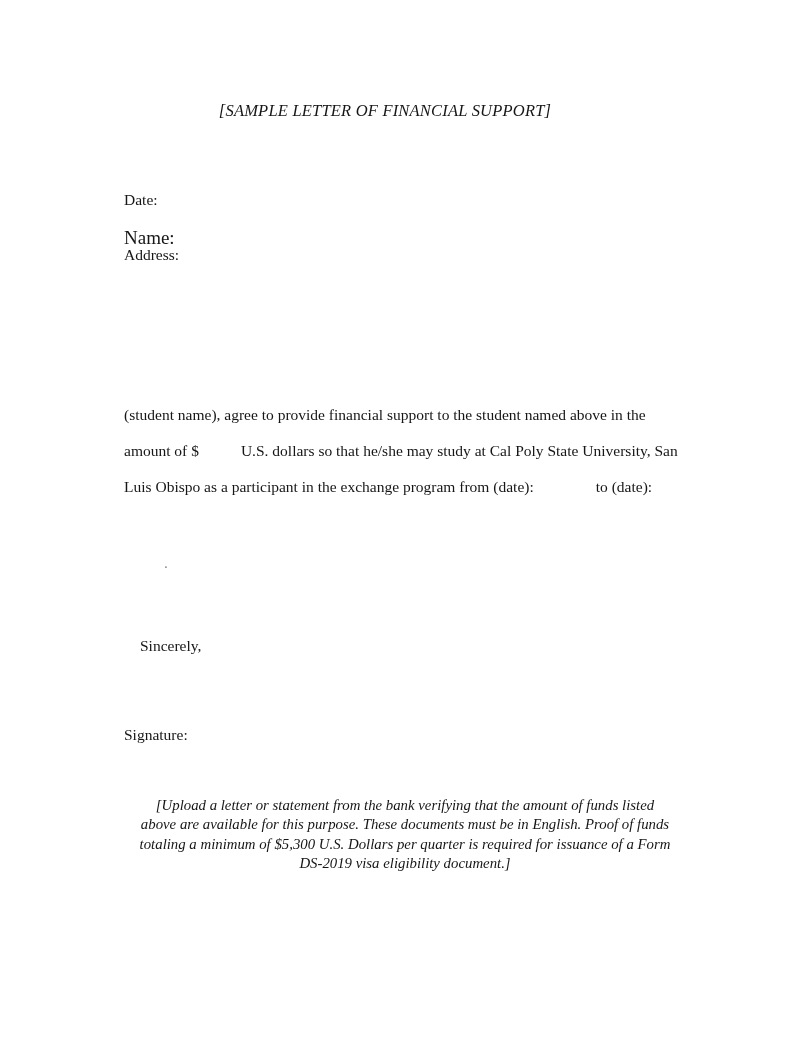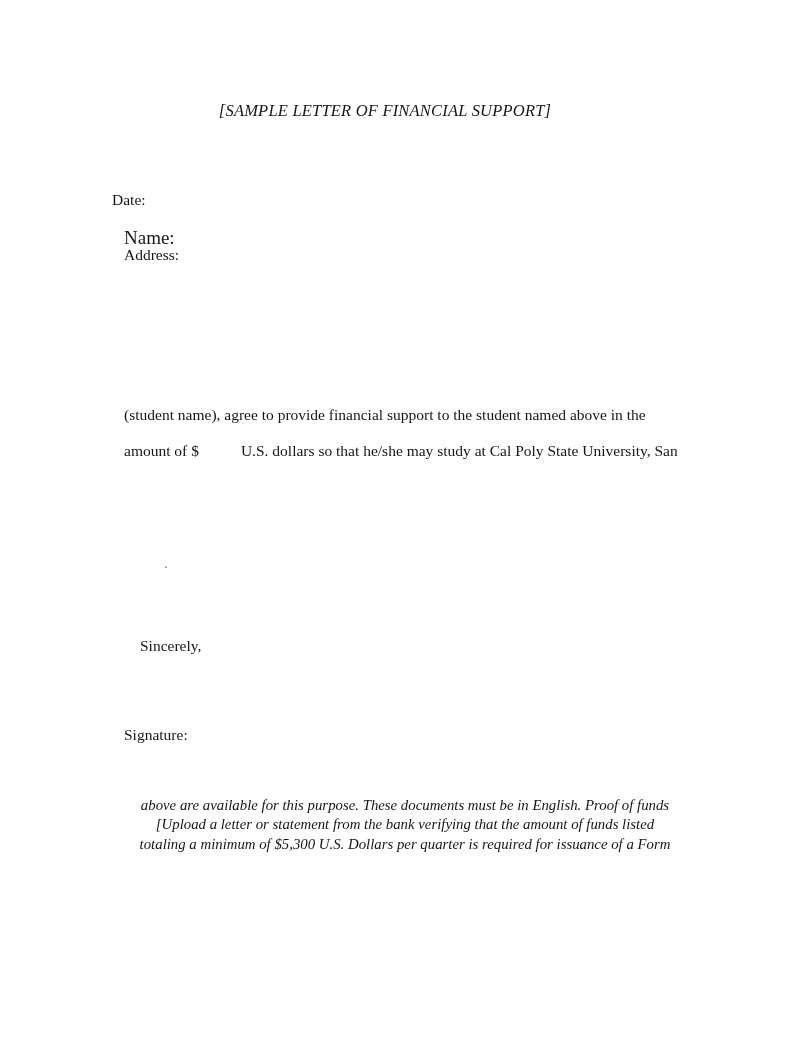--- a/index.html
+++ b/index.html
@@ -27,21 +27,21 @@
     text-align: center;
     font-style: italic;
     font-size: 16.5px;
     letter-spacing: 0.2px;
     white-space: nowrap;
   }
 
   
   .field-date {
     position: absolute;
-    left: 112px;
+    left: 124px;
     top: 191px;
     font-size: 15.5px;
   }
   .field-name {
     position: absolute;
     left: 124px;
     top: 227px;
     font-size: 19px;
   }
   .field-address {
@@ -133,29 +133,31 @@
 
   <div class="field-address">Address:</div>
 
   <div class="body-block">
 
 
     <div class="body-line"><span>(student name), agree to provide financial support to the student named above in the</span></div>
 
     <div class="body-line"><span>amount of $</span><span class="gap-c"></span><span>U.S. dollars so that he/she may study at Cal Poly State University, San</span></div>
 
+    <div class="body-line"><span>Luis Obispo as a participant in the exchange program from (date):</span><span class="gap-d"></span><span>to (date):</span></div>
 
   </div>
 
   <div class="stray-dot">.</div>
 
   <div class="closing-sincerely">Sincerely,</div>
 
   <div class="closing-signature">Signature:</div>
 
   <div class="note-block">
+    <div class="note-line l1">[Upload a letter or statement from the bank verifying that the amount of funds listed</div>
     <div class="note-line">above are available for this purpose. These documents must be in English. Proof of funds</div>
-    <div class="note-line l1">[Upload a letter or statement from the bank verifying that the amount of funds listed</div>
     <div class="note-line">totaling a minimum of $5,300 U.S. Dollars per quarter is required for issuance of a Form</div>
+    <div class="note-line">DS-2019 visa eligibility document.]</div>
   </div>
 
 
 </div>
 
 </body></html>

